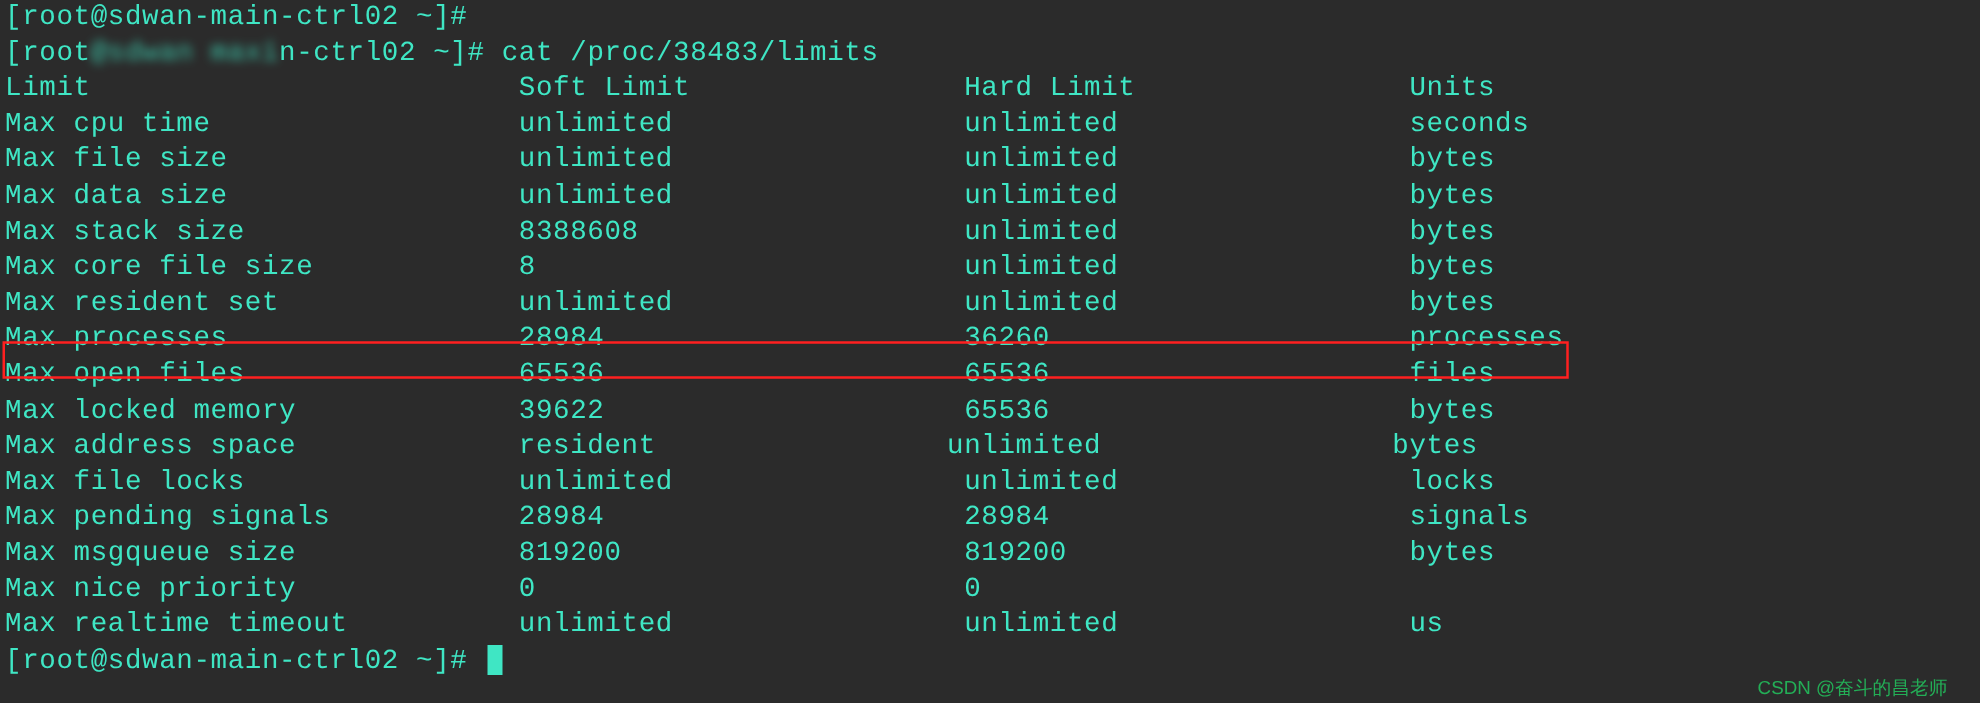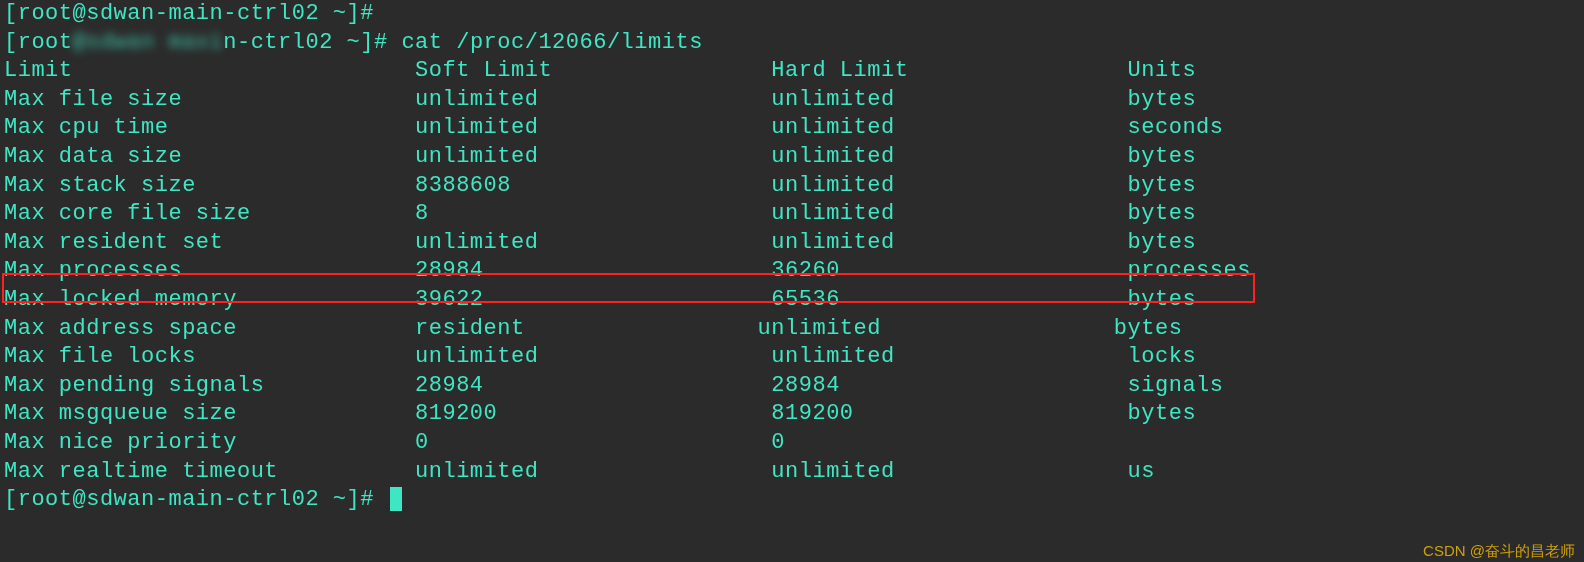--- a/index.html
+++ b/index.html
@@ -44,42 +44,43 @@
       border: 2px solid #ff2020;
       left: 2px;
       top: 273px;
       width: 1253px;
       height: 30px;
       pointer-events: none;
     }
     .watermark {
       position: absolute;
       bottom: 2px;
-      right: 9px;
-      color: #eab308;
+      right: 26px;
+      color: #22c55e;
       font-size: 15px;
       font-family: -apple-system, BlinkMacSystemFont, 'Segoe UI', sans-serif;
       opacity: 0.85;
     }
   </style>
 </head>
 <body>
 
 <div class="terminal">
   <div class="line"><span>[root@sdwan-main-ctrl02 ~]#</span></div>
-  <div class="line"><span>[root</span><span class="blurred">@sdwan maxi</span><span>n-ctrl02 ~]#</span><span> cat /proc/12066/limits</span></div>
+  <div class="line"><span>[root</span><span class="blurred">@sdwan maxi</span><span>n-ctrl02 ~]#</span><span> cat /proc/38483/limits</span></div>
   <div class="line" id="header-row">Limit                         Soft Limit                Hard Limit                Units</div>
   <div id="rows-container">
+      <div class="line">Max cpu time                  unlimited                 unlimited                 seconds</div>
       <div class="line">Max file size                 unlimited                 unlimited                 bytes</div>
-      <div class="line">Max cpu time                  unlimited                 unlimited                 seconds</div>
       <div class="line">Max data size                 unlimited                 unlimited                 bytes</div>
       <div class="line">Max stack size                8388608                   unlimited                 bytes</div>
       <div class="line">Max core file size            8                         unlimited                 bytes</div>
       <div class="line">Max resident set              unlimited                 unlimited                 bytes</div>
       <div class="line">Max processes                 28984                     36260                     processes</div>
+      <div class="line">Max open files                65536                     65536                     files</div>
       <div class="line">Max locked memory             39622                     65536                     bytes</div>
       <div class="line">Max address space             resident                 unlimited                 bytes</div>
       <div class="line">Max file locks                unlimited                 unlimited                 locks</div>
       <div class="line">Max pending signals           28984                     28984                     signals</div>
       <div class="line">Max msgqueue size             819200                    819200                    bytes</div>
       <div class="line">Max nice priority             0                         0                         </div>
       <div class="line">Max realtime timeout          unlimited                 unlimited                 us</div>
     </div>
   <div class="line"><span>[root@sdwan-main-ctrl02 ~]#</span> <span class="cursor"></span></div>
 </div>

